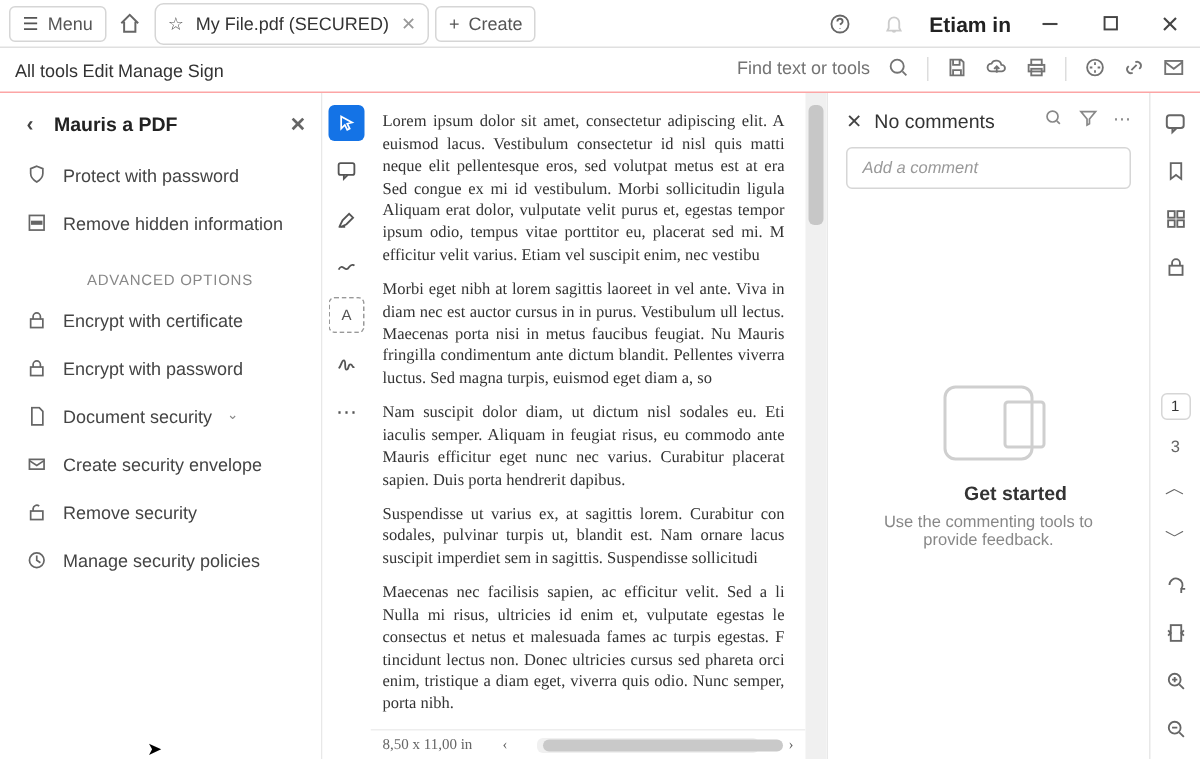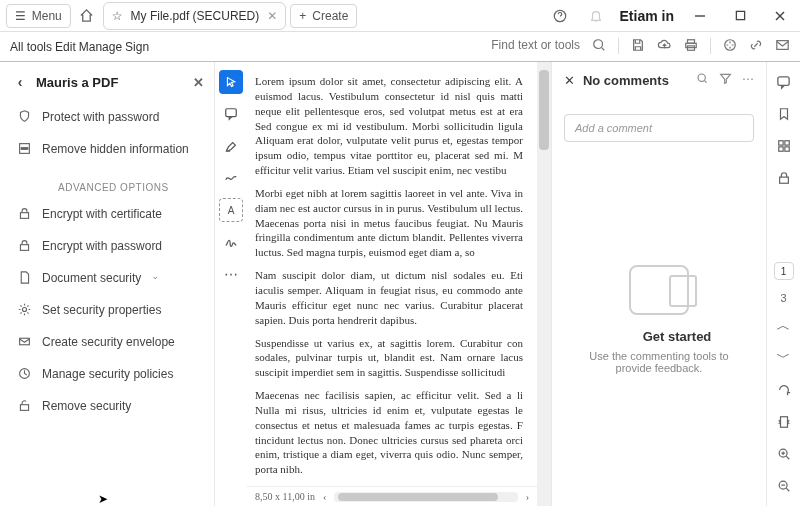--- a/index.html
+++ b/index.html
@@ -27,29 +27,29 @@
   .lp-section{padding:16px 16px 6px; font-size:10px; letter-spacing:0.5px; color:#888;margin-left:42px;}
   .cursor{position:absolute; left:98px; top:430px; font-size:12px; color:#000;}
   .docarea{flex:1; display:flex; position:relative; background:#fff;}
   .tools{width:32px; display:flex; flex-direction:column; align-items:center; gap:8px; padding:8px 0;}
   .tools .t{width:24px; height:24px; display:flex; align-items:center; justify-content:center; border-radius:4px; cursor:pointer; color:#555; font-size:14px;}
   .tools .t.active{background:#1473e6; color:#fff;}
   .page{flex:1; padding:12px 14px 0 8px; font-family: 'Times New Roman', serif; font-size:11px; color:#333; line-height:1.35; overflow:hidden; position:relative;}
   .page p{margin-bottom:8px; text-align:justify;}
   .vscroll{width:14px; background:#f0f0f0; position:relative;}
   .vthumb{position:absolute; left:2px; right:2px; top:8px; height:80px; background:#c7c7c7; border-radius:4px;}
-  .statusbar{position:absolute; left:0; right:0; bottom:0; height:20px; display:flex; align-items:center; font-size:10px; color:#666; padding:0 8px; gap:8px; background:#fff; border-top:1px solid #eee;}
+  .statusbar{position:absolute; left:0; right:0; bottom:0; height:20px; display:flex; align-items:center; font-size:10px; color:#666; padding:0 8px; gap:20px; background:#fff; border-top:1px solid #eee;}
   .statusbar .hscroll{flex:1; height:10px; background:#f0f0f0; border-radius:4px; position:relative;}
   .statusbar .hthumb{position:absolute; left:4px; top:1px; height:8px; width:160px; background:#c9c9c9; border-radius:4px;}
   .commentpanel{width:215px; border-left:1px solid #e8e8e8; display:flex; flex-direction:column; padding:10px 12px;}
   .cp-head{display:flex; align-items:center; gap:8px;}
   .cp-head .x{cursor:pointer; color:#444; font-size:13px;}
-  .cp-head .title{font-weight:700; font-size:13px;text-align:right;}
+  .cp-head .title{font-weight:400; font-size:13px;text-align:right;}
   .cp-head .r{margin-left:auto; display:flex; gap:10px; color:#888;}
-  .addc{margin-top:26px; border:1px solid #d6d6d6; border-radius:4px; padding:7px 10px; color:#999; font-style:italic; font-size:11px;}
+  .addc{margin-top:10px; border:1px solid #d6d6d6; border-radius:4px; padding:7px 10px; color:#999; font-style:italic; font-size:11px;}
   .placeholder{flex:1; display:flex; flex-direction:column; align-items:center; justify-content:center; color:#888; text-align:center; padding:0 10px;}
   .ph-ico{width:60px; height:50px; border:2px solid #cfcfcf; border-radius:8px; position:relative; margin-bottom:14px;}
   .ph-ico:before{content:""; position:absolute; right:-10px; top:8px; width:24px; height:28px; border:2px solid #cfcfcf; border-radius:3px;}
   .ph-title{font-weight:700; color:#333; margin-bottom:6px; font-size:13px;margin-left:36px;}
   .rightrail{width:34px; border-left:1px solid #e8e8e8; display:flex; flex-direction:column; align-items:center; gap:12px; padding:10px 0;}
   .rightrail .rr{width:20px; height:20px; display:flex; align-items:center; justify-content:center; color:#666; cursor:pointer; font-size:14px;}
   .badge{border:1px solid #d6d6d6; border-radius:4px; width:20px; height:18px; font-size:10px; display:flex; align-items:center; justify-content:center;}
   .spacer{flex:1;}
   svg{stroke:currentColor; fill:none; stroke-width:1.4;}
 </style>
@@ -183,45 +183,38 @@
     </div>
     <div class="lp-item">
       <span class="ico"><svg width="13" height="13" viewBox="0 0 16 16">
             <path d="M4 1h6l3 3v11H4z"></path>
           </svg></span>
       <span>Document security</span>
       <span style="font-size:9px;color:#888">⌄</span>
     </div>
     <div class="lp-item">
       <span class="ico"><svg width="13" height="13" viewBox="0 0 16 16">
-            <circle cx="8" cy="8" r="2.5"></circle>
-            <path d="M8 1v2M8 13v2M1 8h2M13 8h2M3 3l1.4 1.4M11.6 11.6L13 13M13 3l-1.4 1.4M4.4 11.6L3 13"></path>
-          </svg></span>
-      <span>Set security properties</span>
-    </div>
-    <div class="lp-item">
-      <span class="ico"><svg width="13" height="13" viewBox="0 0 16 16">
             <rect x="2" y="4" width="12" height="8"></rect>
             <path d="M2 5l6 4 6-4"></path>
           </svg></span>
       <span>Create security envelope</span>
     </div>
     <div class="lp-item">
       <span class="ico"><svg width="13" height="13" viewBox="0 0 16 16">
+            <rect x="3" y="7" width="10" height="7"></rect>
+            <path d="M5 7V5a3 3 0 015-2"></path>
+          </svg></span>
+      <span>Remove security</span>
+    </div>
+    <div class="lp-item">
+      <span class="ico"><svg width="13" height="13" viewBox="0 0 16 16">
             <circle cx="8" cy="8" r="6"></circle>
             <path d="M8 4v4l3 2"></path>
           </svg></span>
       <span>Manage security policies</span>
-    </div>
-    <div class="lp-item">
-      <span class="ico"><svg width="13" height="13" viewBox="0 0 16 16">
-            <rect x="3" y="7" width="10" height="7"></rect>
-            <path d="M5 7V5a3 3 0 015-2"></path>
-          </svg></span>
-      <span>Remove security</span>
     </div>
     <span class="cursor">➤</span>
 
   </div>
 
   <div class="docarea">
     <div class="tools">
       <div class="t active">
           <svg width="13" height="13" viewBox="0 0 16 16" fill="#fff" stroke="none">
             <path d="M3 2l9 5-4 1 2 4-2 1-2-4-3 3z"></path>

